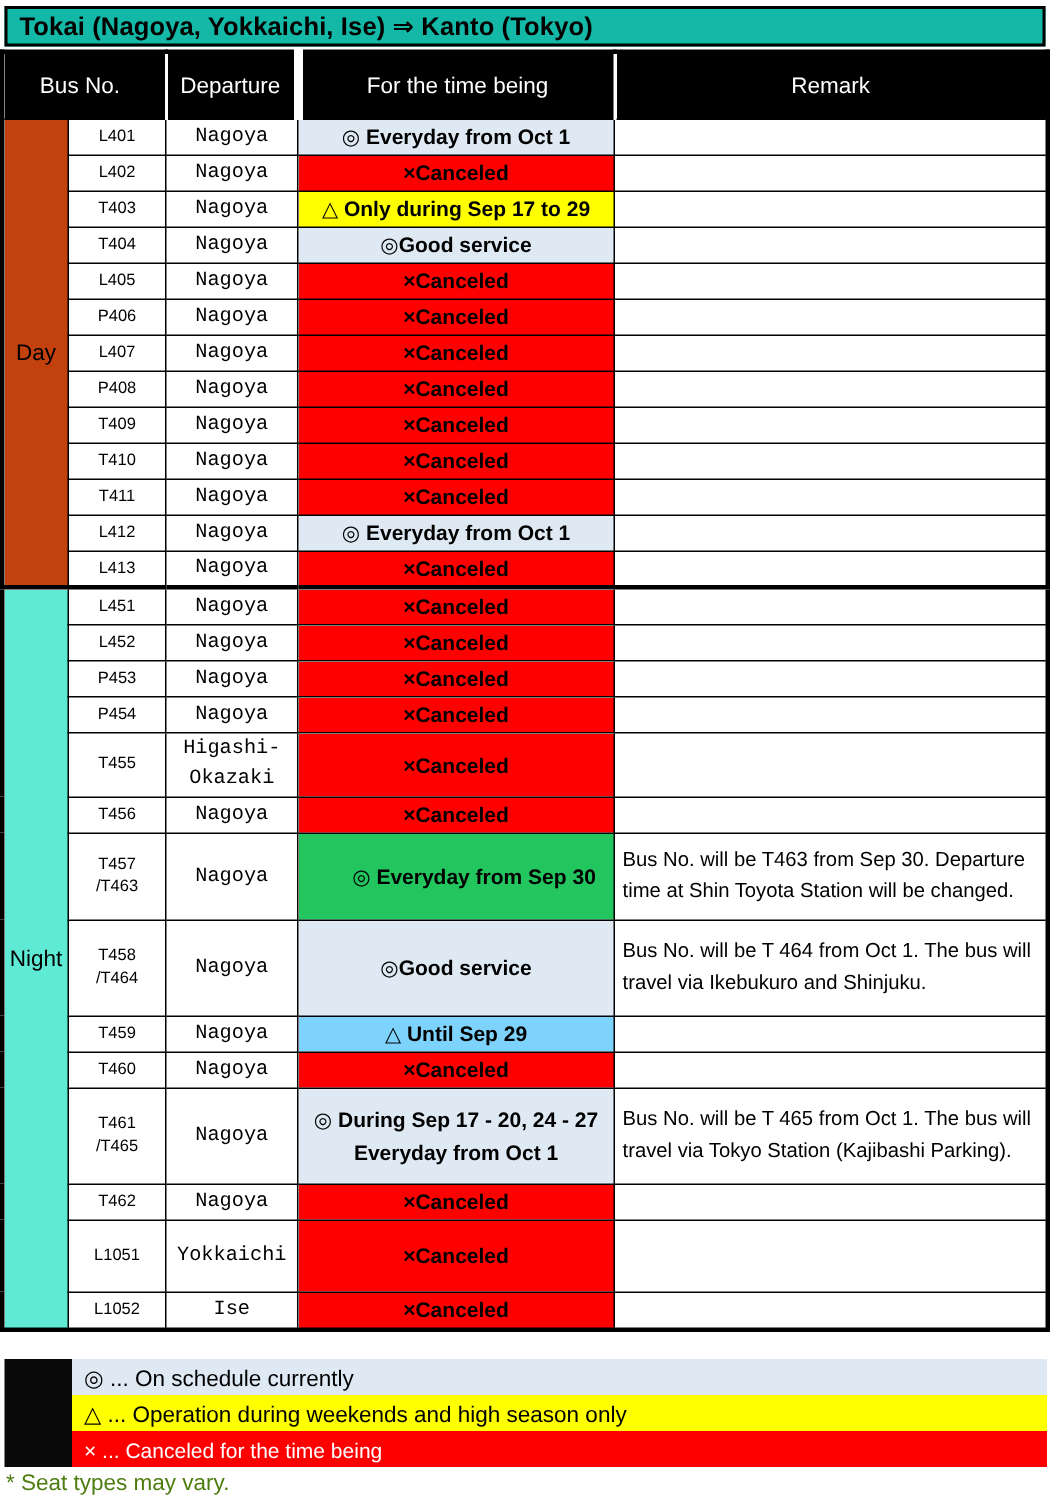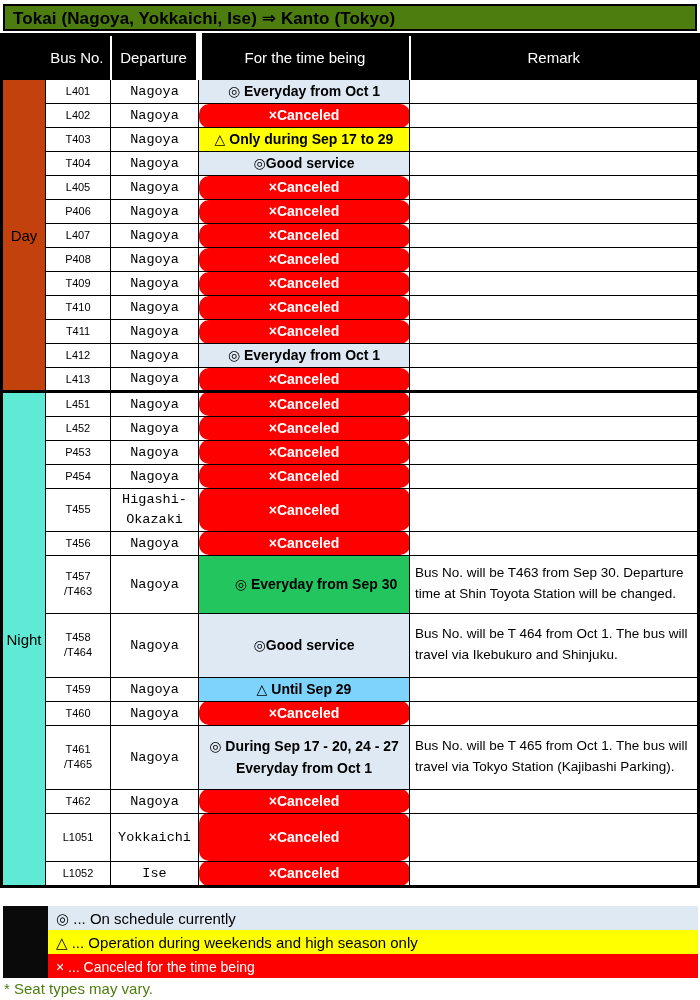--- a/index.html
+++ b/index.html
@@ -26,21 +26,21 @@
     border-collapse: collapse; table-layout: fixed;
     border: 3px solid #000;
   }
   table.schedule td, table.schedule th { border: 1.5px solid #000; overflow: hidden; }
 
   thead th {
     background: #000; color: #fff; font-weight: normal;
     height: 45px; font-size: 15px; vertical-align: middle;
     border: none;
   }
-  thead th.h-bus { text-align: right; padding-right: 6px; }
+  thead th.h-bus { padding-right: 6px; }
   thead th.h-dep { text-align: center; border-left: 2px solid #fff; }
   thead th.h-status { text-align: center; border-left: 6px double #fff; border-right: 2px solid #fff; }
   thead th.h-remark { text-align: center; }
 
   td.cell-group {
     text-align: center; vertical-align: middle; font-size: 15px;
     border-bottom: 3px solid #000; border-top: 3px solid #000;
   }
   td.cell-bus {
     text-align: center; vertical-align: middle; font-size: 11px;
@@ -52,42 +52,42 @@
   }
   td.cell-status {
     text-align: center; vertical-align: middle; font-size: 14px; font-weight: bold;
     white-space: pre-line; line-height: 1.6; border-left: 2px solid #000;
   }
   td.cell-remark {
     text-align: left; vertical-align: middle; font-size: 13.5px;
     line-height: 1.55; padding: 2px 8px 2px 5px; background: #fff;
   }
   tr.section-start td { border-top: 3px solid #000; }
-  td.type-cancel { color: #ffffff; border-radius: 10px; }
+  td.type-cancel { color: #000000; }
 
   
   .legend { position: absolute; left: 3px; top: 906px; right: 2px; display: flex; }
   .legend-square { width: 45px; height: 72px; background: #0a0a0a; flex: 0 0 45px; }
   .legend-rows { flex: 1; display: flex; flex-direction: column; }
   .legend-row {
     height: 24px; font-size: 15px; padding: 1px 0 0 8px;
     display: flex; align-items: center; white-space: nowrap;
   }
   .legend-row.type-cancel { color: #fff; font-size: 14px; }
 
   .footnote {
     position: absolute; left: 4px; top: 980px; font-size: 15px; color: #4d7c0f;
   }
 </style>
 </head>
 <body>
 
 <div class="page">
 
-  <div class="title-bar" style="background: #4d7c0f;">Tokai (Nagoya, Yokkaichi, Ise) ⇒ Kanto (Tokyo)</div>
+  <div class="title-bar" style="background: #14b8a6;">Tokai (Nagoya, Yokkaichi, Ise) ⇒ Kanto (Tokyo)</div>
 
   <table class="schedule">
     <colgroup>
       <col style="width:44px">
         <col style="width:65px">
         <col style="width:88px">
         <col style="width:211px">
         <col>
     </colgroup>
     <thead>

